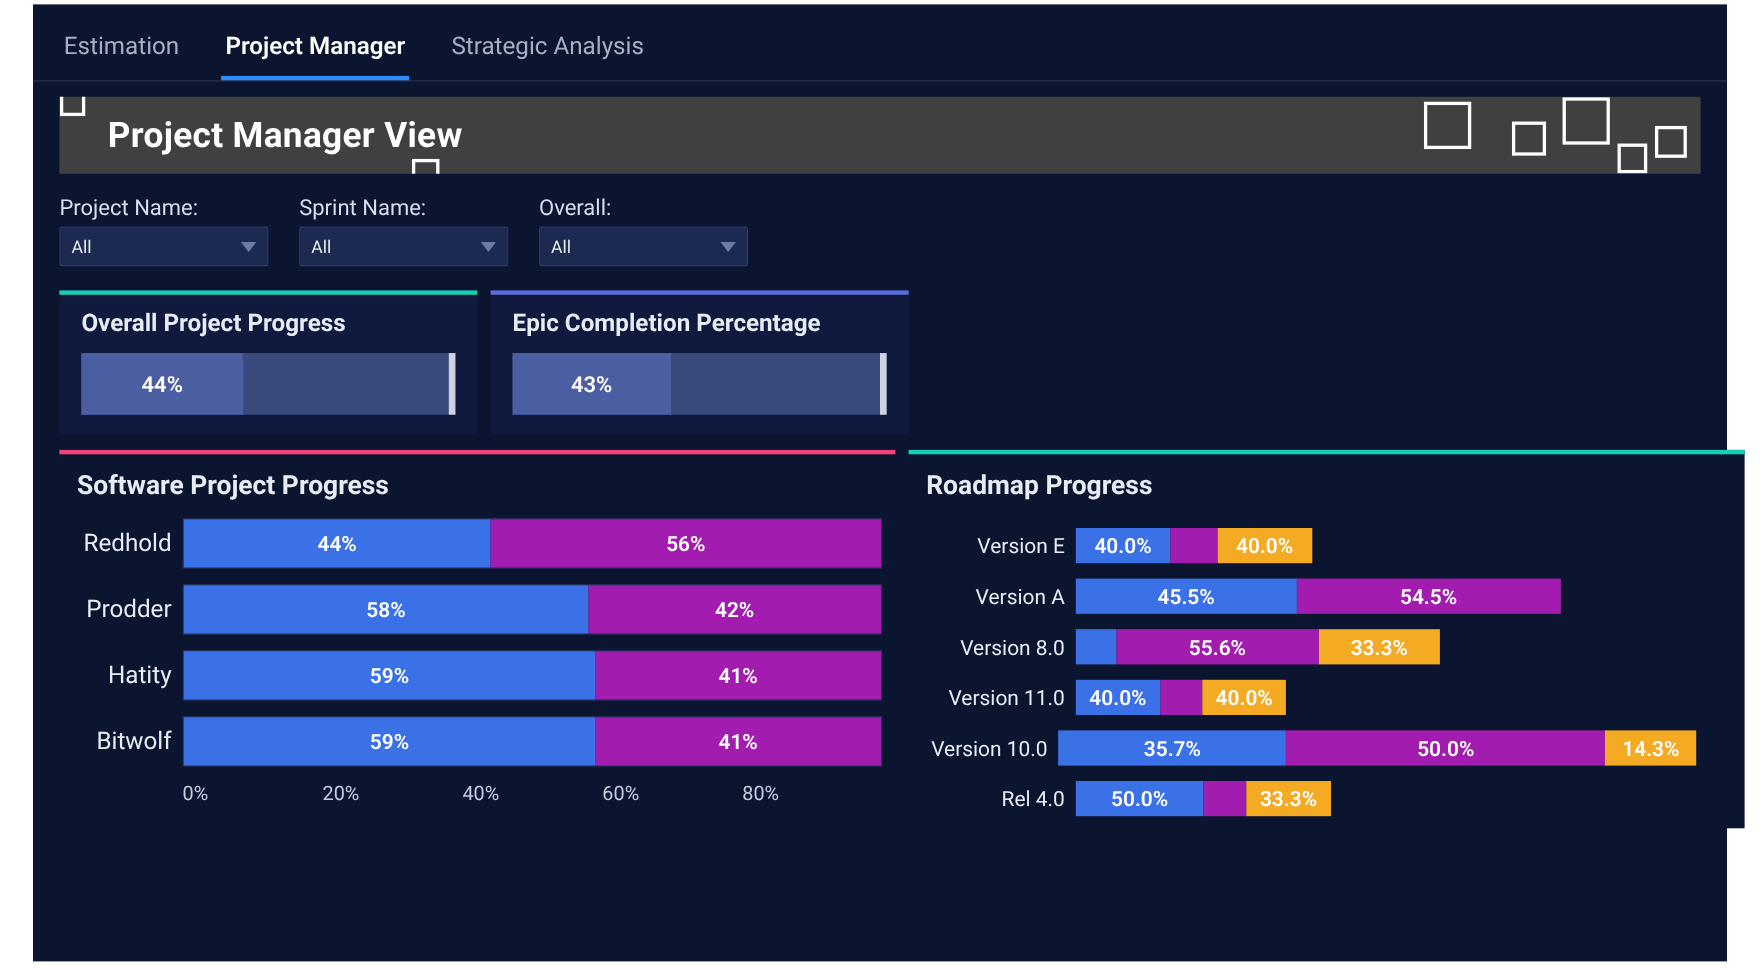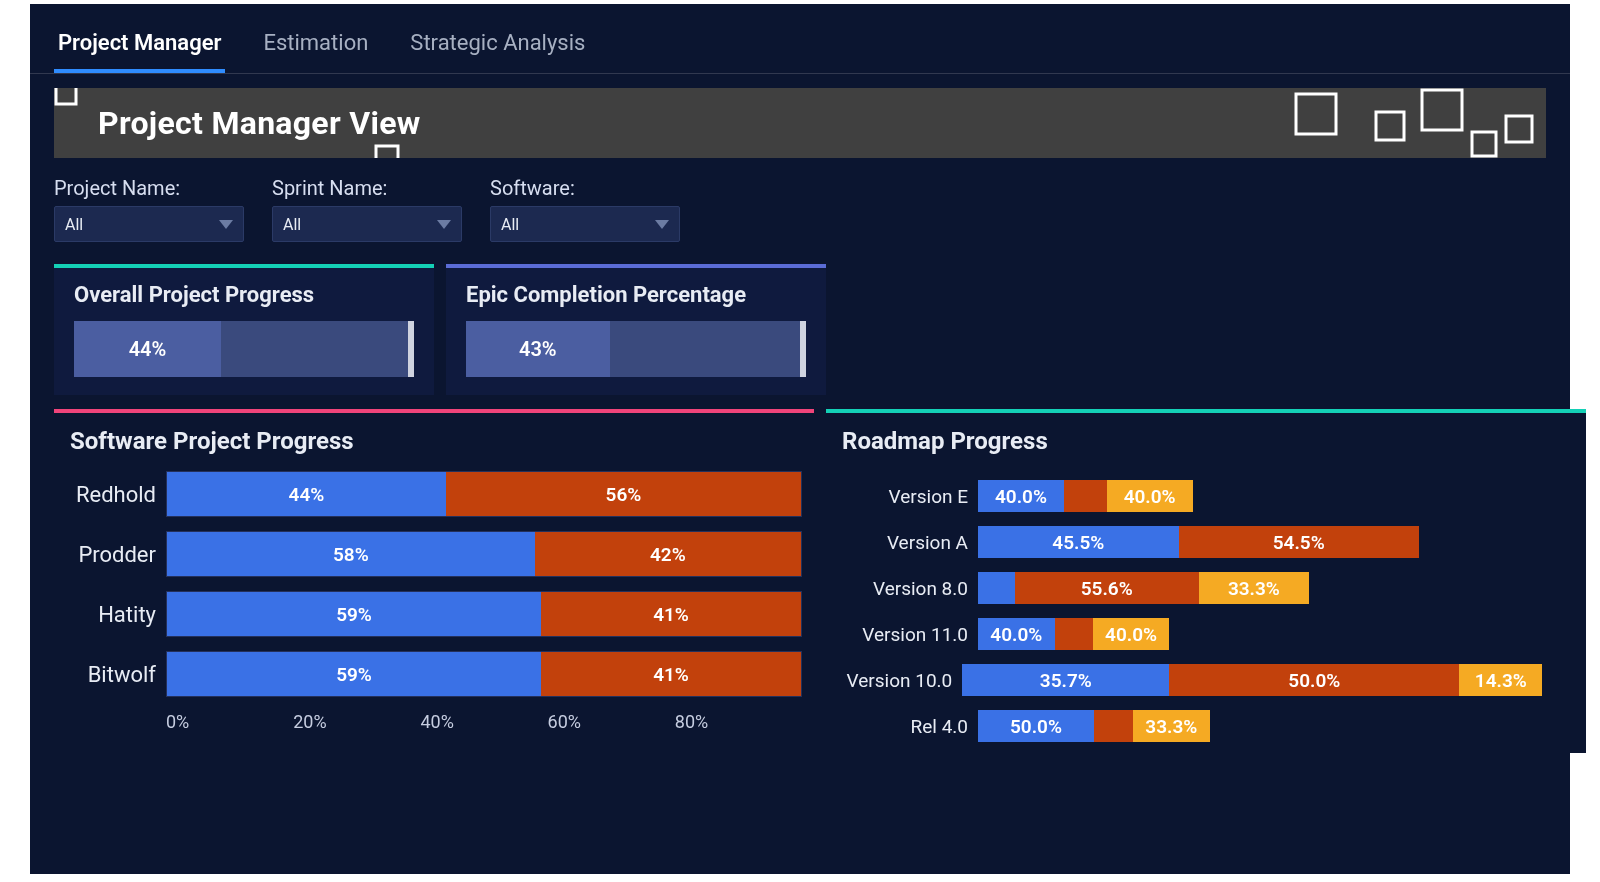--- a/index.html
+++ b/index.html
@@ -172,37 +172,37 @@
     font-size: 24px; font-weight: 700; margin-left: 4px; margin-bottom: 16px;
   }
   
   .hbar-row {
     display: flex; align-items: center; gap: 10px; margin-bottom: 14px;
   }
   .row-label { width: 90px; text-align: right; font-size: 22px; color: #e8ecf4; }
   .hbar { flex: 1; height: 46px; display: flex; border: 1px solid #24305a; }
   .seg { display: flex; align-items: center; justify-content: center; font-size: 19px; font-weight: 600; color: #fff; }
   .blue { background: #3a71e6; }
-  .red  { background: #c2410c; }
+  .red  { background: #a21caf; }
   .yel  { background: #f5aa23; }
   
   .xaxis { display: flex; margin-left: 100px; font-size: 18px; color: #c6cde0; }
   .xaxis span { flex: 1; }
   
   .road-row { display: flex; align-items: center; height: 38px; gap: 10px; margin-bottom: 8px; }
   .road-label { width: 130px; text-align: right; font-size: 19px; }
   .road-bar { display: flex; height: 32px; }
 </style>
 </head>
 <body>
 <div class="canvas">
 
 <div class="tabs">
+  <div class="tab">Estimation</div>
   <div class="tab active">Project Manager</div>
-  <div class="tab">Estimation</div>
   <div class="tab">Strategic Analysis</div>
 </div>
 
 <div class="banner">
   <svg class="deco deco-left" width="40" height="28">
     <rect x="2" y="2" width="20" height="20" fill="none" stroke="#fff" stroke-width="3"></rect>
   </svg>
   <div class="banner-title">Project Manager View</div>
   <svg class="deco deco-bottom" width="56" height="24">
     <rect x="2" y="6" width="22" height="22" fill="none" stroke="#fff" stroke-width="3"></rect>
@@ -225,21 +225,21 @@
     </div>
   </div>
   <div>
     <div class="filter-label">Sprint Name:</div>
     <div class="select">
       <span>All</span>
       <span class="chev"></span>
     </div>
   </div>
   <div>
-    <div class="filter-label">Software:</div>
+    <div class="filter-label">Overall:</div>
     <div class="select">
       <span>All</span>
       <span class="chev"></span>
     </div>
   </div>
 </div>
 
 <div class="kpis">
   <div class="card accent-top acc-teal">
     <h3>Overall Project Progress</h3>

